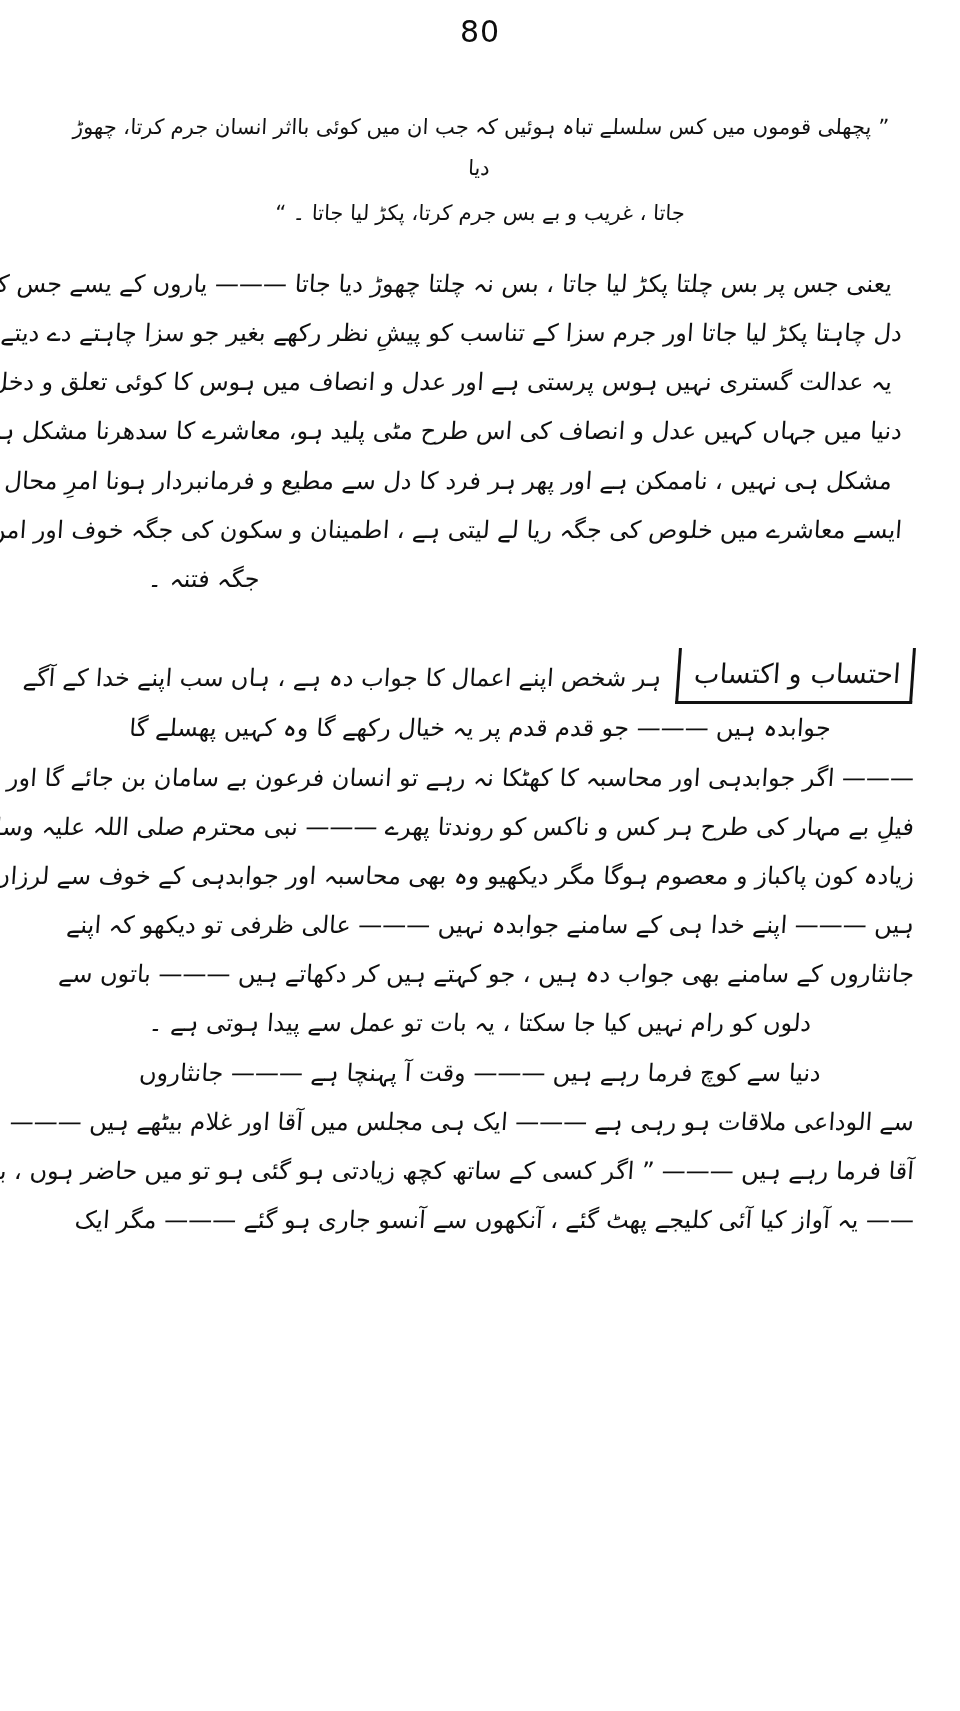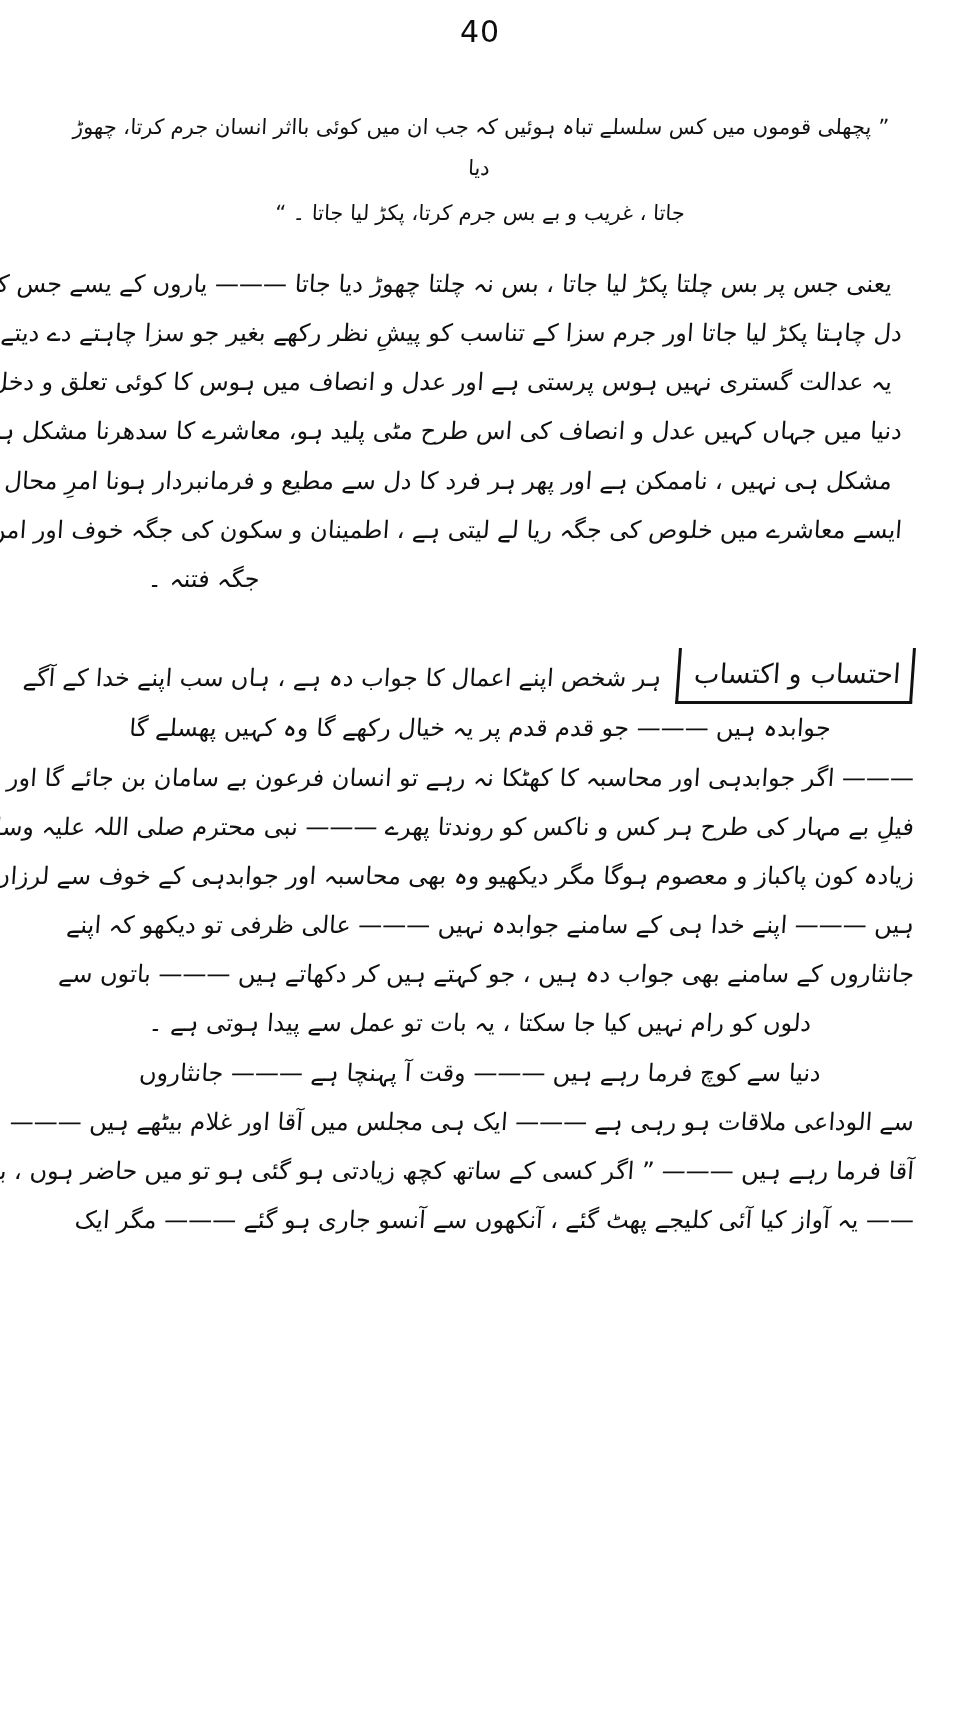--- a/index.html
+++ b/index.html
@@ -100,21 +100,21 @@
   .section-body .body-line { font-size: 24px; }
 
   .center-line { text-align: center; }
   .right-line  { text-align: right; }
 </style>
 </head>
 <body>
 
 <div class="page">
 
-  <div class="page-number">40</div>
+  <div class="page-number">80</div>
 
   <div class="quote-block">
     <div class="quote-line">” پچھلی قوموں میں کس سلسلے تباہ ہوئیں کہ جب ان میں کوئی بااثر انسان جرم کرتا، چھوڑ دیا</div>
     <div class="quote-line second">جاتا ، غریب و بے بس جرم کرتا، پکڑ لیا جاتا ۔ “</div>
   </div>
 
   <div class="body-block">
     <div class="body-line indent-a">یعنی جس پر بس چلتا پکڑ لیا جاتا ، بس نہ چلتا چھوڑ دیا جاتا ——— یاروں کے یسے جس کو</div>
     <div class="body-line indent-b">دل چاہتا پکڑ لیا جاتا اور جرم سزا کے تناسب کو پیشِ نظر رکھے بغیر جو سزا چاہتے دے دیتے ———</div>
     <div class="body-line indent-a">یہ عدالت گستری نہیں ہوس پرستی ہے اور عدل و انصاف میں ہوس کا کوئی تعلق و دخل نہیں ———</div>

